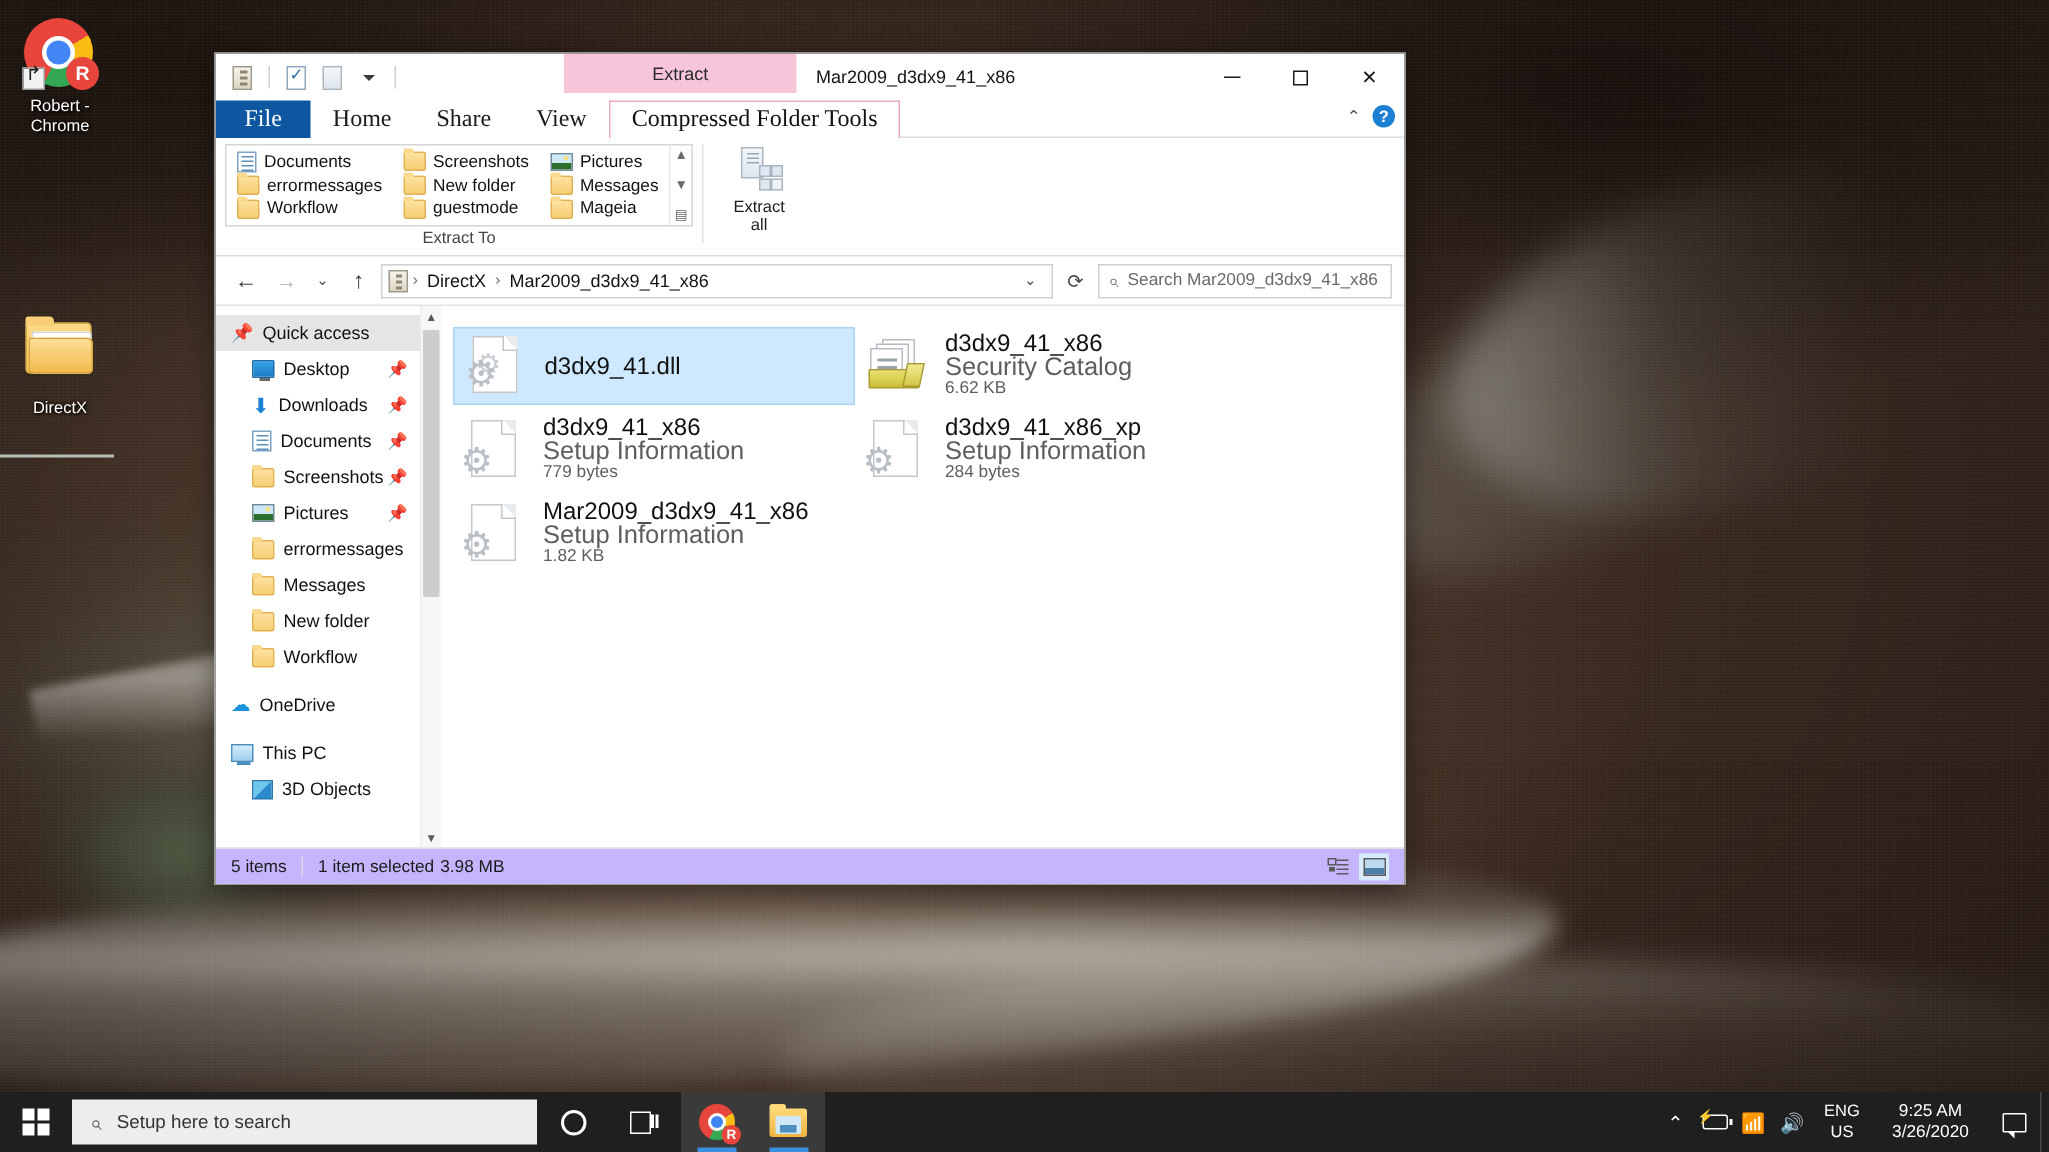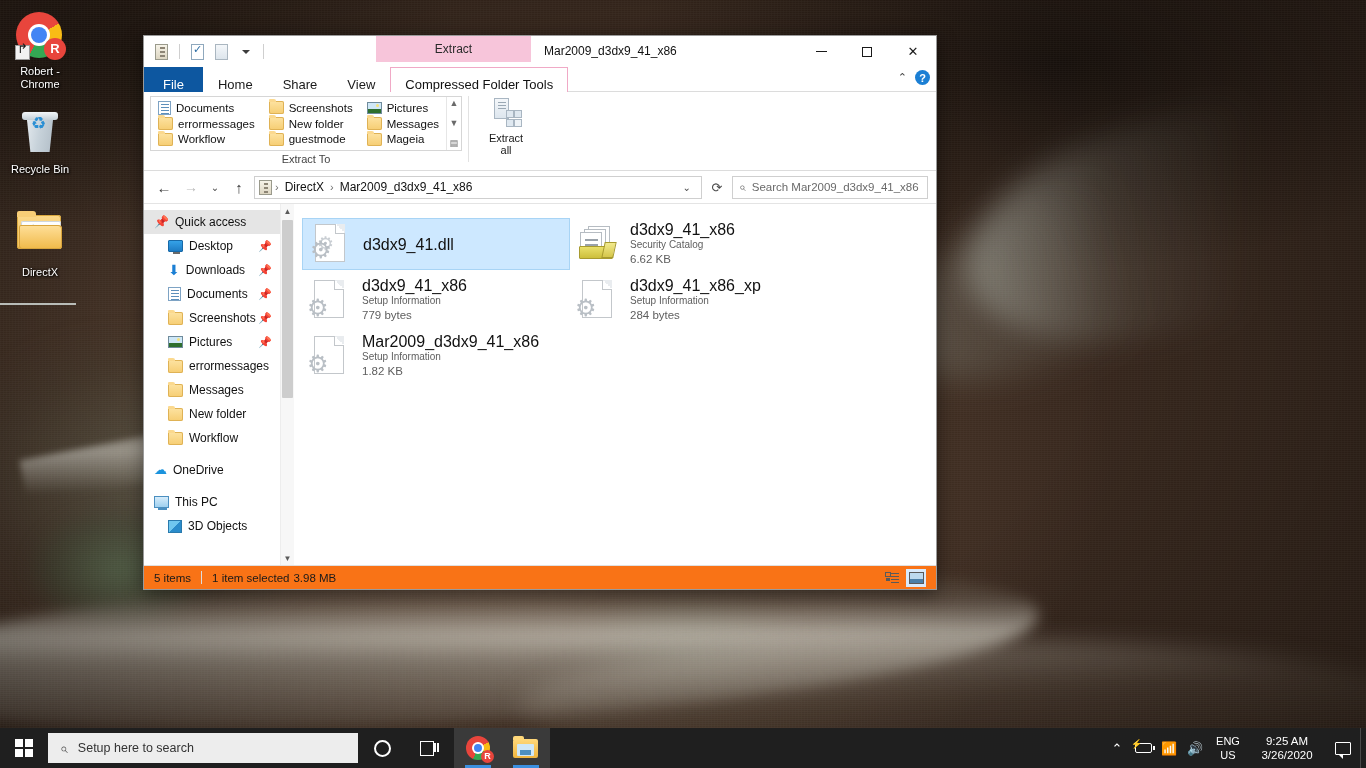--- a/index.html
+++ b/index.html
@@ -182,21 +182,21 @@
     position: absolute; left: 400px; top: 0; height: 31px; line-height: 31px;
     font-size: 12px; color: #111; padding-left: 0;
   }
   .win-btns { position: absolute; right: 0; top: 0; display: flex; }
   .win-btn { width: 46px; height: 31px; display: flex; align-items: center; justify-content: center; color: #1a1a1a; font-size: 13px; }
   .sq { width: 10px; height: 10px; border: 1px solid #1a1a1a; }
   .dash { width: 11px; height: 1px; background: #1a1a1a; }
 
   
   .tabsrow { height: 25px; display: flex; align-items: stretch; position: relative; background: #ffffff; }
-  .tab { padding: 0 14px; display: flex; align-items: flex-end; font-size: 13px; color: #1a1a1a; border: 1px solid transparent; border-bottom: none; }
+  .tab { padding: 0 14px; display: flex; align-items: center; font-size: 16px; color: #1a1a1a; border: 1px solid transparent; border-bottom: none; font-family: Liberation Serif, serif; }
   .tab.file { background: #0d57a0; color: #fff; padding: 0 18px; }
   .tab.ctx-active { background: #ffffff; border-color: #f0a9c6; color: #111; }
   .tabsrow .filler { flex: 1; border-bottom: 1px solid #dcdcdc; }
   .ribbon-right { position: absolute; right: 6px; top: 3px; display: flex; align-items: center; gap: 8px; }
   .chev-up { color: #444; font-size: 11px; }
   .help-ico { width: 15px; height: 15px; border-radius: 50%; background: #1b7fd4; color: #fff; font-size: 11px;
     display: flex; align-items: center; justify-content: center; font-weight: bold; }
 
   
   .ribbon {
@@ -271,41 +271,41 @@
   .ic-quick { font-size: 12px; color: #2b8fd4; }
 
   .content { flex: 1; background: #fff; position: relative; overflow: hidden; }
   .filegrid { padding: 14px 0 0 8px; display: flex; flex-wrap: wrap; align-content: flex-start; }
   .filecol { width: 268px; }
   .fileitem { display: flex; align-items: center; gap: 10px; height: 52px; padding: 0 8px 0 6px; margin-bottom: 4px; }
   .fileitem.selected { background: #cde8ff; border: 1px solid #a8d4f5; }
   .fi-icon { width: 44px; height: 44px; position: relative; flex: 0 0 44px; }
   .fi-text { display: flex; flex-direction: column; justify-content: center; }
   .fi-name { font-size: 16px; color: #111; line-height: 15px; }
-  .fi-type { font-size: 10px; color: #5e5e5e; line-height: 15px; }
+  .fi-type { font-size: 17px; color: #5e5e5e; line-height: 15px; }
   .fi-size { font-size: 11.5px; color: #5e5e5e; line-height: 15px; }
 
   .page-ico { position: absolute; left: 6px; top: 2px; width: 30px; height: 38px;
     background: #ffffff; border: 1px solid #c3c7cb; }
   .page-ico::after { content: ""; position: absolute; right: -1px; top: -1px; width: 9px; height: 9px;
     background: linear-gradient(225deg, #e9ecef 50%, #ffffff 50%); border-left: 1px solid #c3c7cb; border-bottom: 1px solid #c3c7cb; }
   .gear-inner { position: absolute; left: 8px; top: 12px; font-size: 19px; color: #c9ced3; line-height: 19px; }
   .gear-out { position: absolute; left: 1px; top: 16px; font-size: 24px; color: #b9bfc5; line-height: 24px; }
   .cat-ico { position: absolute; left: 3px; top: 4px; width: 36px; height: 34px; }
   .cat-sheet { position: absolute; width: 22px; height: 26px; background: #fff; border: 1px solid #b6bcc2; }
   .cat-s1 { left: 9px; top: 0; }
   .cat-s2 { left: 5px; top: 3px; }
   .cat-s3 { left: 1px; top: 6px; }
   .cat-s3::after { content:""; position:absolute; left:4px; top:6px; width:13px; height:2px; background:#9aa2aa; box-shadow:0 5px 0 #9aa2aa; }
   .cat-band { position: absolute; left: 0px; top: 20px; width: 34px; height: 13px;
     background: linear-gradient(180deg,#e9e06a,#cdbf3b); border: 1px solid #a89b2f; border-radius: 1px; }
   .cat-band::after { content:""; position:absolute; right:-3px; top:-5px; width:10px; height:14px; background: linear-gradient(180deg,#f2ea8e,#d5c64a); border:1px solid #a89b2f; transform: skewX(-12deg); }
 
   
-  .statusbar { height: 24px; border-top: 1px solid #e0e0e0; background: #f97316; display: flex; align-items: center;
+  .statusbar { height: 24px; border-top: 1px solid #e0e0e0; background: #c4b5fd; display: flex; align-items: center;
     padding: 0 4px 0 10px; font-size: 11.5px; color: #1a1a1a; gap: 10px; }
   .st-sep { width: 1px; height: 13px; background: #dcdcdc; }
   .view-btns { margin-left: auto; display: flex; gap: 4px; padding-right: 6px; }
   .vb { width: 20px; height: 18px; display: flex; align-items: center; justify-content: center; }
   .vb.active { background: #d8eafc; }
   .vb-details { width: 14px; height: 12px; position: relative; }
   .vb-details::before { content:""; position:absolute; left:0; top:0; width:4px; height:3px; border:1px solid #5a5a5a;
     box-shadow: 0 5px 0 -1px #5a5a5a; }
   .vb-details::after { content:""; position:absolute; left:6px; top:1px; width:8px; height:1px; background:#5a5a5a;
     box-shadow: 0 3px 0 #5a5a5a, 0 6px 0 #5a5a5a, 0 9px 0 #5a5a5a; }
@@ -377,30 +377,20 @@
 
   <div class="desk-icon" style="left:2px; top:12px;">
     <div class="glyph">
       <div class="chrome-ico"></div>
       <div class="rbadge">R</div>
       <div class="shortcut-arrow"></div>
     </div>
     <div>Robert - Chrome</div>
   </div>
 
-  <div class="desk-icon" style="left:2px; top:108px;">
-    <div class="glyph">
-      <div class="bin">
-        <div class="bin-body"></div>
-        <div class="bin-lid"></div>
-        <div class="bin-tri"></div>
-      </div>
-    </div>
-    <div>Recycle Bin</div>
-  </div>
 
   <div class="desk-icon" style="left:2px; top:208px;">
     <div class="glyph">
       <div class="folder-ico">
         <div class="folder-back"></div>
         <div class="folder-front"></div>
         <div class="folder-flap"></div>
       </div>
     </div>
     <div>DirectX</div>

